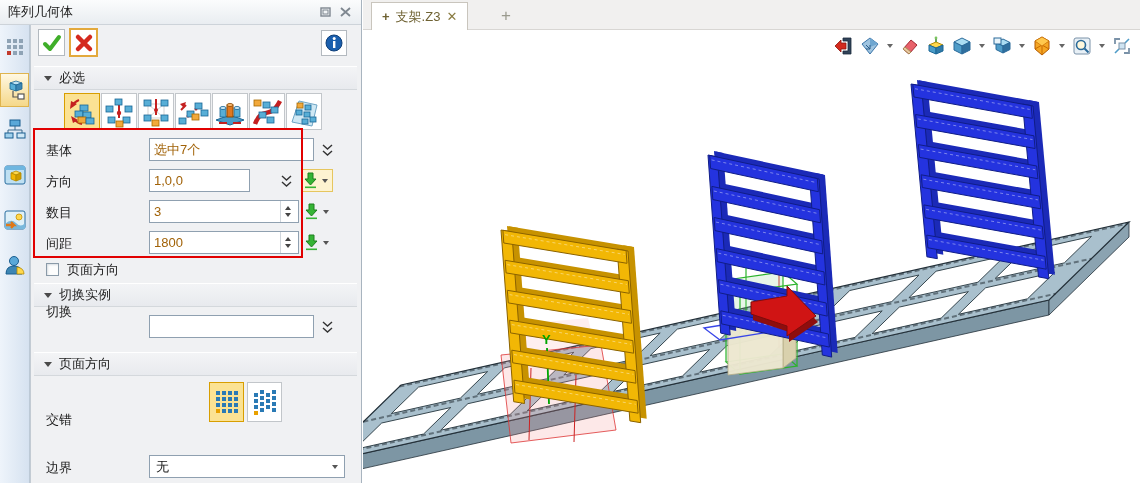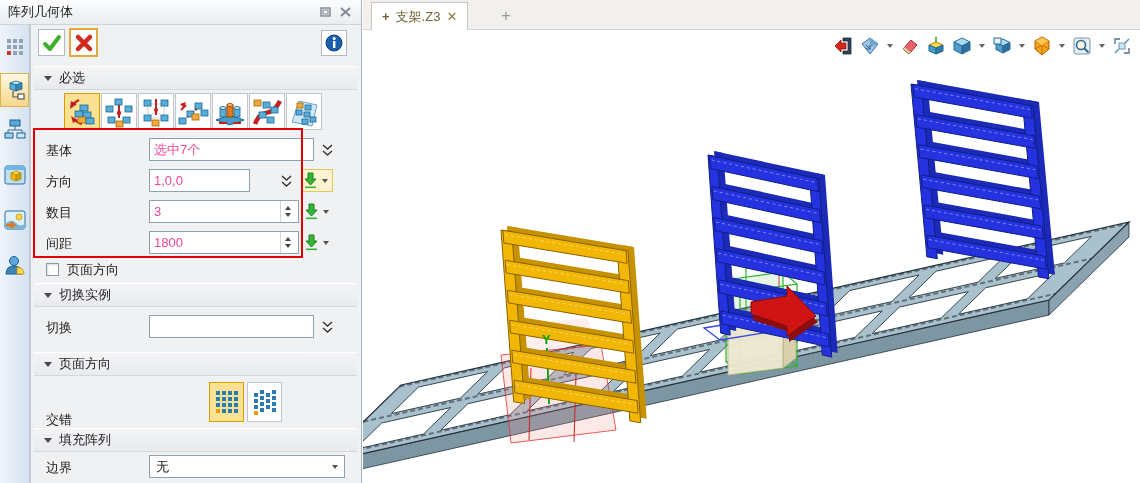--- a/index.html
+++ b/index.html
@@ -15,21 +15,21 @@
   .sicon{position:absolute;left:3px;width:24px;height:24px;}
   .strip .sel-bg{position:absolute;left:0;top:48px;width:29px;height:34px;background:linear-gradient(#fff8e2,#f5d88a);border:1px solid #dfb44e;box-sizing:border-box;}
 
   .content{position:absolute;left:30px;top:25px;right:0;bottom:0;background:#f0f1f3;border-left:1px solid #c3cbd3;box-sizing:border-box;}
   .btn-sq{position:absolute;background:#fff;border:1px solid #b3b9bf;display:flex;align-items:center;justify-content:center;cursor:pointer;box-sizing:border-box;}
   .sec{position:absolute;left:3px;right:4px;height:24px;background:linear-gradient(#f3f4f6,#e8eaee);border-top:1px solid #fff;border-bottom:1px solid #d4d8dc;display:flex;align-items:center;font-size:13px;color:#222;box-sizing:border-box;}
   .sec .tri{width:0;height:0;border-left:4px solid transparent;border-right:4px solid transparent;border-top:5px solid #4a4a4a;margin:0 7px 0 10px;}
   .ptbtn{position:absolute;width:36px;height:37px;background:#fff;border:1px solid #c2c6ca;box-sizing:border-box;display:flex;align-items:center;justify-content:center;cursor:pointer;}
   .ptbtn.sel{background:#fbe293;border:1px solid #d89e00;}
   .frow-label{position:absolute;left:15px;font-size:13px;color:#1b1b1b;}
-  .inp{position:absolute;height:23px;background:#fff;border:1px solid #8fa0b0;box-sizing:border-box;font-size:13px;color:#ec4899;display:flex;align-items:center;padding:0 4px;}
+  .inp{position:absolute;height:23px;background:#fff;border:1px solid #8fa0b0;box-sizing:border-box;font-size:13px;color:#a16207;display:flex;align-items:center;padding:0 4px;}
   .inp input{border:0;outline:0;flex:1;min-width:0;font:inherit;color:inherit;background:transparent;padding:0;}
   .spin{width:13px;height:100%;display:flex;flex-direction:column;align-items:center;justify-content:center;gap:3px;border-left:1px solid #d0d6dc;cursor:pointer;}
   .tri-up{width:0;height:0;border-left:3.5px solid transparent;border-right:3.5px solid transparent;border-bottom:4px solid #444;}
   .tri-dn{width:0;height:0;border-left:3.5px solid transparent;border-right:3.5px solid transparent;border-top:4px solid #444;}
   .chev{position:absolute;width:17px;height:23px;display:flex;align-items:center;justify-content:center;cursor:pointer;}
   .greenbtn{position:absolute;width:32px;height:23px;display:flex;align-items:center;cursor:pointer;}
   .greenbtn.hl{background:#fdf3d1;border:1px solid #e6c65e;box-sizing:border-box;}
   .ddcaret{width:0;height:0;border-left:3.5px solid transparent;border-right:3.5px solid transparent;border-top:4px solid #555;margin-left:3px;}
   .chk{position:absolute;width:13px;height:13px;background:#fdfdfd;border:1px solid #8a9aa8;box-sizing:border-box;box-shadow:inset 1px 1px 2px #d8dde2;}
   .gridbtn{position:absolute;width:35px;height:40px;background:#fff;border:1px solid #c2c6ca;box-sizing:border-box;display:flex;align-items:center;justify-content:center;cursor:pointer;}
@@ -306,21 +306,21 @@
         <span class="ddcaret"></span>
       </span>
 
       <span class="chk" style="left:15px;top:238px"></span>
       <span class="frow-label" style="left:36px;top:236px">页面方向</span>
 
       <div class="sec" style="top:258px">
         <span class="tri"></span>
         <span>切换实例</span>
       </div>
-      <span class="frow-label" style="top:294px">切换</span>
+      <span class="frow-label" style="top:278px">切换</span>
       <div class="inp" style="left:118px;top:290px;width:165px">
         <input value="" style="">
       </div>
       <span class="chev" style="left:288px;top:290px">
         <svg width="13" height="14" viewBox="0 0 13 14">
             <path d="M2 2l4.5 4 4.5-4 M2 8l4.5 4 4.5-4" fill="none" stroke="#333" stroke-width="1.4"></path>
           </svg>
       </span>
 
       <div class="sec" style="top:327px">
@@ -365,24 +365,20 @@
               <rect x="14" y="16" width="4" height="4"></rect>
           <rect x="20" y="1" width="4" height="4"></rect>
               <rect x="20" y="7" width="4" height="4"></rect>
               <rect x="20" y="13" width="4" height="4"></rect>
               <rect x="20" y="19" width="4" height="4"></rect>
             </g>
           <rect x="2" y="22" width="4" height="4" fill="#e8a000"></rect>
           </svg>
       </div>
 
-      <div class="sec" style="top:403px">
-        <span class="tri"></span>
-        <span>填充阵列</span>
-      </div>
       <span class="frow-label" style="top:434px">边界</span>
       <div class="select" style="left:118px;top:430px;width:196px">
         <span>无</span>
         <span class="ddcaret"></span>
       </div>
     </div>
 
     <div class="redbox"></div>
   </aside>
 

